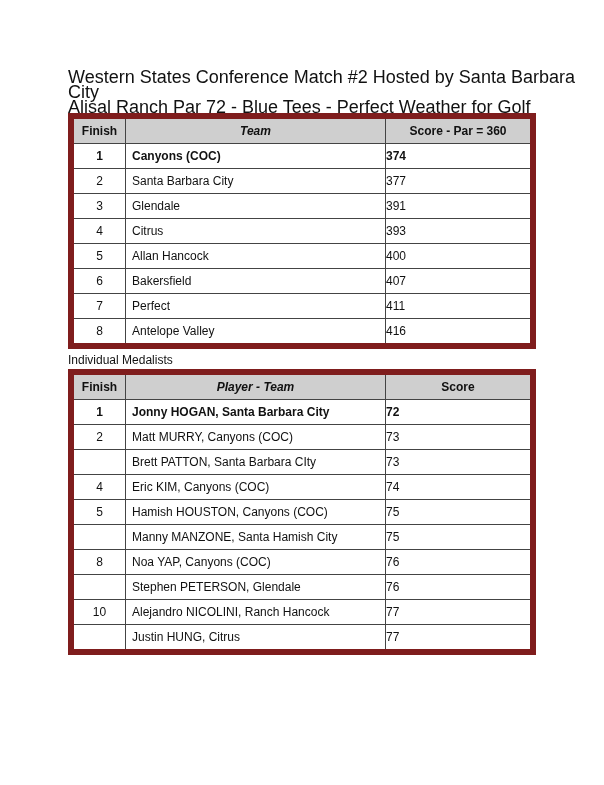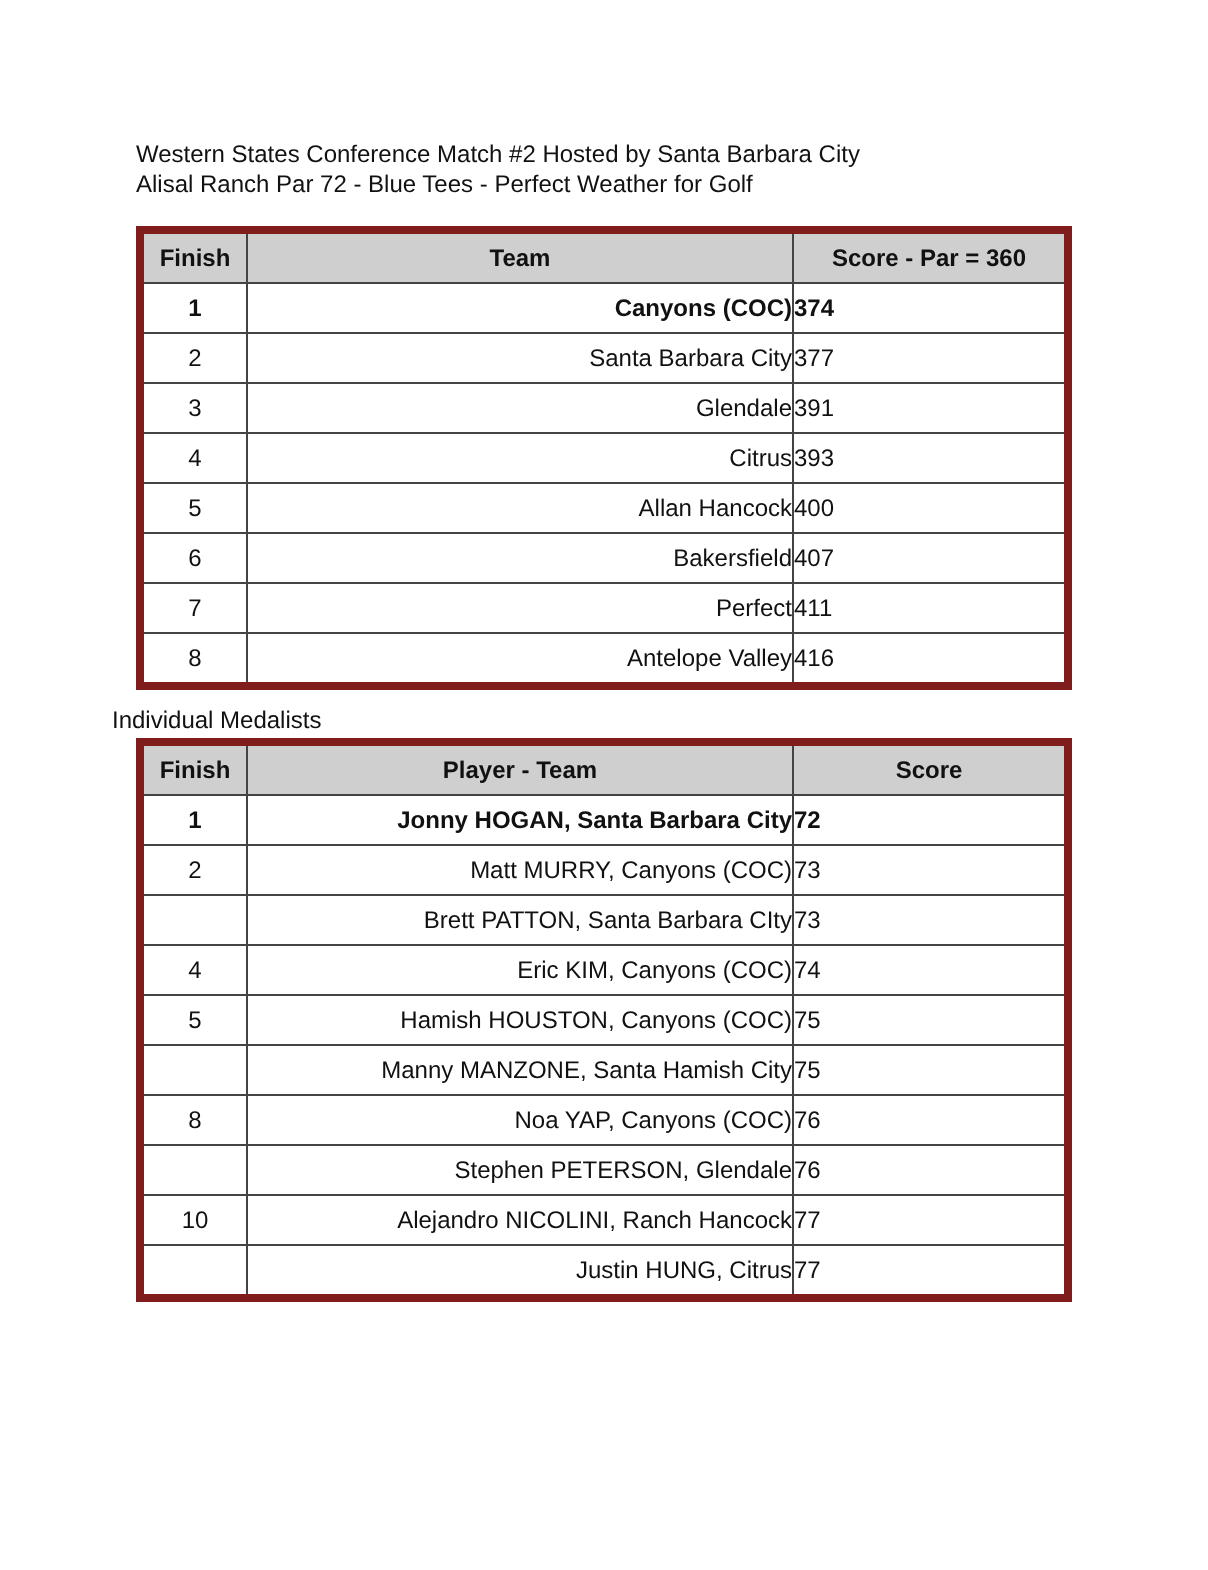--- a/index.html
+++ b/index.html
@@ -1,38 +1,38 @@
 <!DOCTYPE html>
 <html><head>
 <meta charset="utf-8">
 <style>
   html, body { margin: 0; padding: 0; background: #ffffff; }
   body {
     width: 604px; height: 785px; position: relative; overflow: hidden;
     font-family: "Liberation Sans", sans-serif; color: #111;
   }
-  .header { position: absolute; left: 68px; top: 70px; font-size: 12px; line-height: 15px; }
-  .section-label { position: absolute; left: 56px; top: 353px; font-size: 12px; }
+  .header { position: absolute; left: 68px; top: 70px; font-size: 18px; line-height: 15px; }
+  .section-label { position: absolute; left: 68px; top: 353px; font-size: 12px; }
   table {
     position: absolute; left: 68px; border-collapse: collapse;
     font-size: 12px; width: 468px;
   }
   #teams { top: 113px; }
   #medalists { top: 369px; }
   th, td {
     border: 1px solid #444; height: 24px; padding: 0;
   }
   th { background: #cfcfcf; font-weight: bold; text-align: center; height: 24px; }
   td.finish { text-align: center; width: 51px; }
-  td.name { text-align: right; padding-left: 19px; width: 253px; }
+  td.name { text-align: left; padding-left: 6px; width: 253px; }
   td.score { text-align: left; }
   tr.winner td { font-weight: bold; }
-  table { border: 4px solid #7f1d1d; }
+  table { border: 6px solid #7f1d1d; }
   th.col-finish { width: 51px; }
-  th.col-name { width: 258px; }
+  th.col-name { width: 258px; font-style: italic; }
 </style>
 </head>
 <body>
 
 <div class="header">
   <div>Western States Conference Match #2  Hosted by Santa Barbara City</div>
   <div>Alisal Ranch  Par 72 - Blue Tees - Perfect Weather for Golf</div>
 </div>
 
 <table id="teams">

